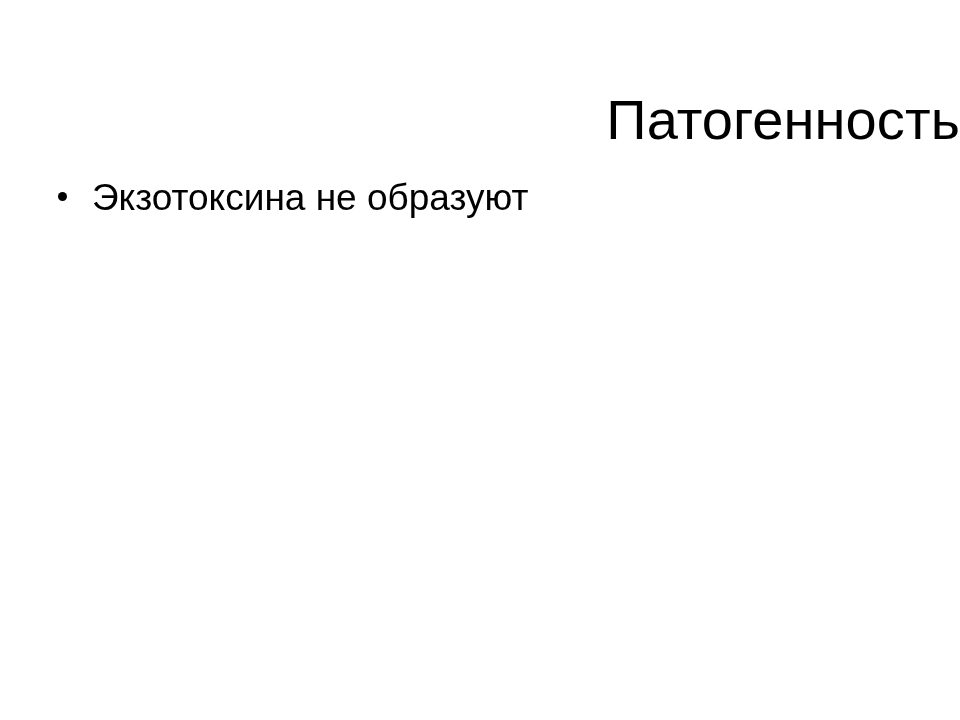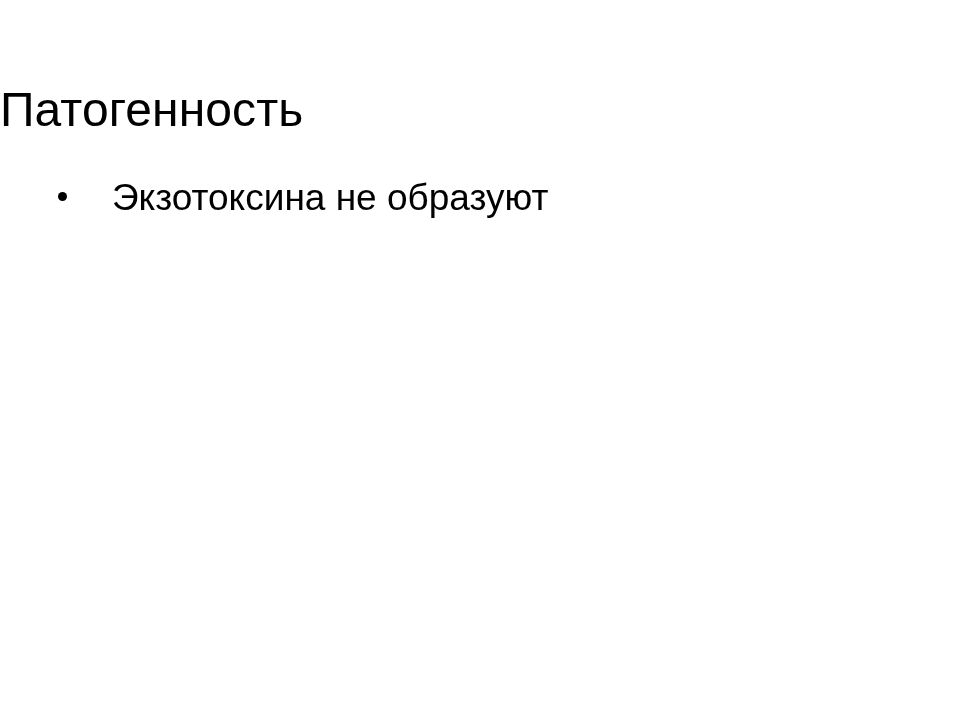--- a/index.html
+++ b/index.html
@@ -22,22 +22,22 @@
     overflow: hidden;
     box-sizing: border-box;
   }
 
   
   .slide-title {
     position: absolute;
     left: 0;
     right: 0;
     top: 52px;
-    text-align: left;
-    font-size: 48px;
+    text-align: right;
+    font-size: 56px;
     line-height: 1.08;
     font-weight: 400;
     letter-spacing: 0.1px;
     color: #000000;
     white-space: nowrap;
   }
 
   
   .slide-body {
     position: absolute;
@@ -71,21 +71,20 @@
     left: 14px;
     top: 22px;
     width: 9px;
     height: 9px;
     background: #000000;
     border-radius: 50%;
   }
 
   .bullet-text {
     display: block;
-    margin-left: 20px;
   }
 </style>
 </head>
 <body>
 
 <div class="slide">
 
   <h1 class="slide-title">Патогенность</h1>
 
   <div class="slide-body">

